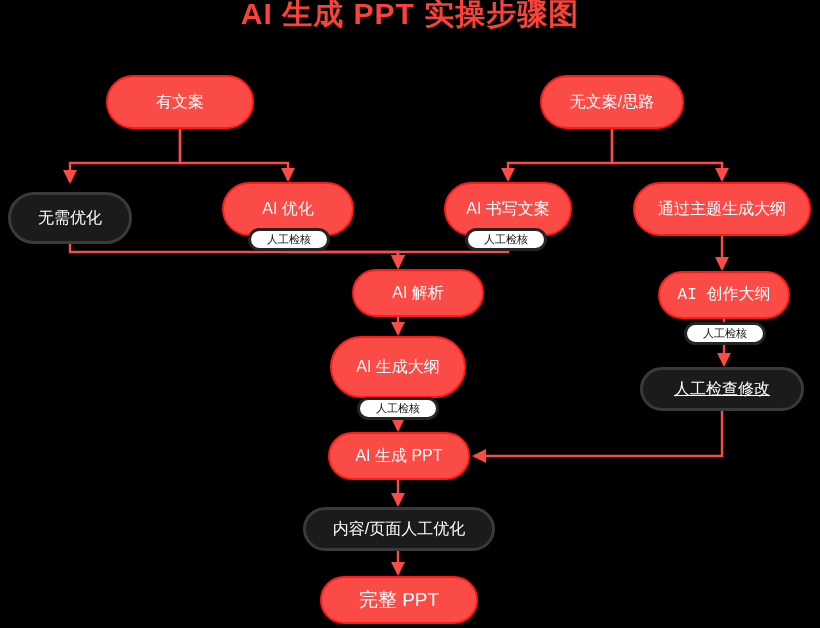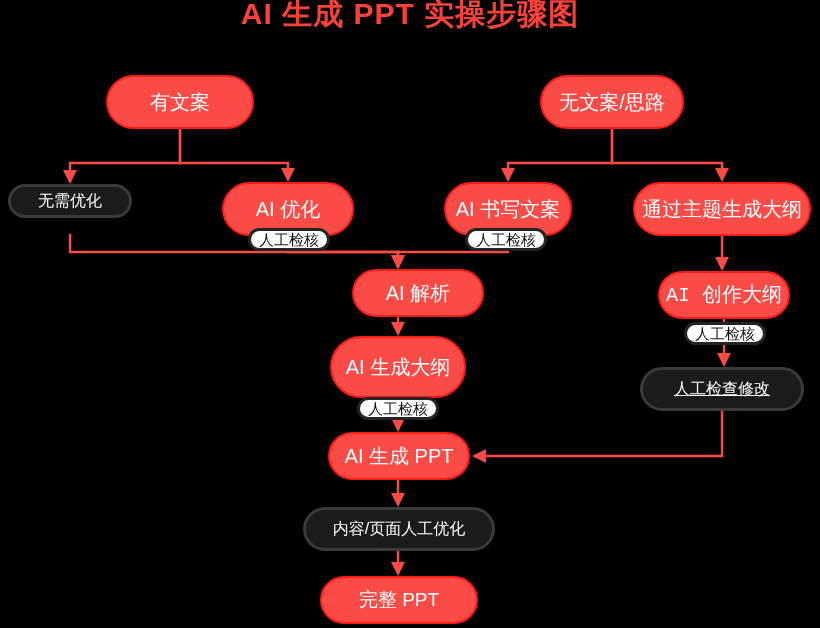--- a/index.html
+++ b/index.html
@@ -49,32 +49,32 @@
     text-align: center;
     color: #ffffff;
     border-radius: 999px;
     line-height: 1.15;
     white-space: nowrap;
     z-index: 3;
   }
   .node.red {
     background: #fb4b47;
     border: 2px solid #fb1a15;
-    font-size: 20px;
+    font-size: 16px;
   }
   .node.dark {
     background: #1b1b1b;
     border: 3px solid #3a3a3a;
     font-size: 16px;
   }
   .node.chip {
     background: #ffffff;
     border: 3px solid #242424;
     color: #111111;
-    font-size: 15px;
+    font-size: 11px;
     z-index: 5;
   }
   .node.big {
     font-size: 19px;
   }
 </style>
 </head>
 <body>
 
 <div id="stage">
@@ -117,21 +117,21 @@
     </g>
   </svg>
 
   <div id="nodes">
       <div class="node red" style="left: 106px; top: 75px; width: 148px; height: 54px;">
         <span>有文案</span>
       </div>
       <div class="node red" style="left: 540px; top: 75px; width: 144px; height: 54px;">
         <span>无文案/思路</span>
       </div>
-      <div class="node dark" style="left: 8px; top: 184px; width: 124px; height: 34px; align-items: center;">
+      <div class="node dark" style="left: 8px; top: 192px; width: 124px; height: 52px; align-items: center;">
         <span>无需优化</span>
       </div>
       <div class="node red" style="left: 222px; top: 182px; width: 132px; height: 54px;">
         <span>AI 优化</span>
       </div>
       <div class="node red" style="left: 444px; top: 182px; width: 128px; height: 54px;">
         <span>AI 书写文案</span>
       </div>
       <div class="node red" style="left: 633px; top: 182px; width: 178px; height: 54px;">
         <span>通过主题生成大纲</span>

